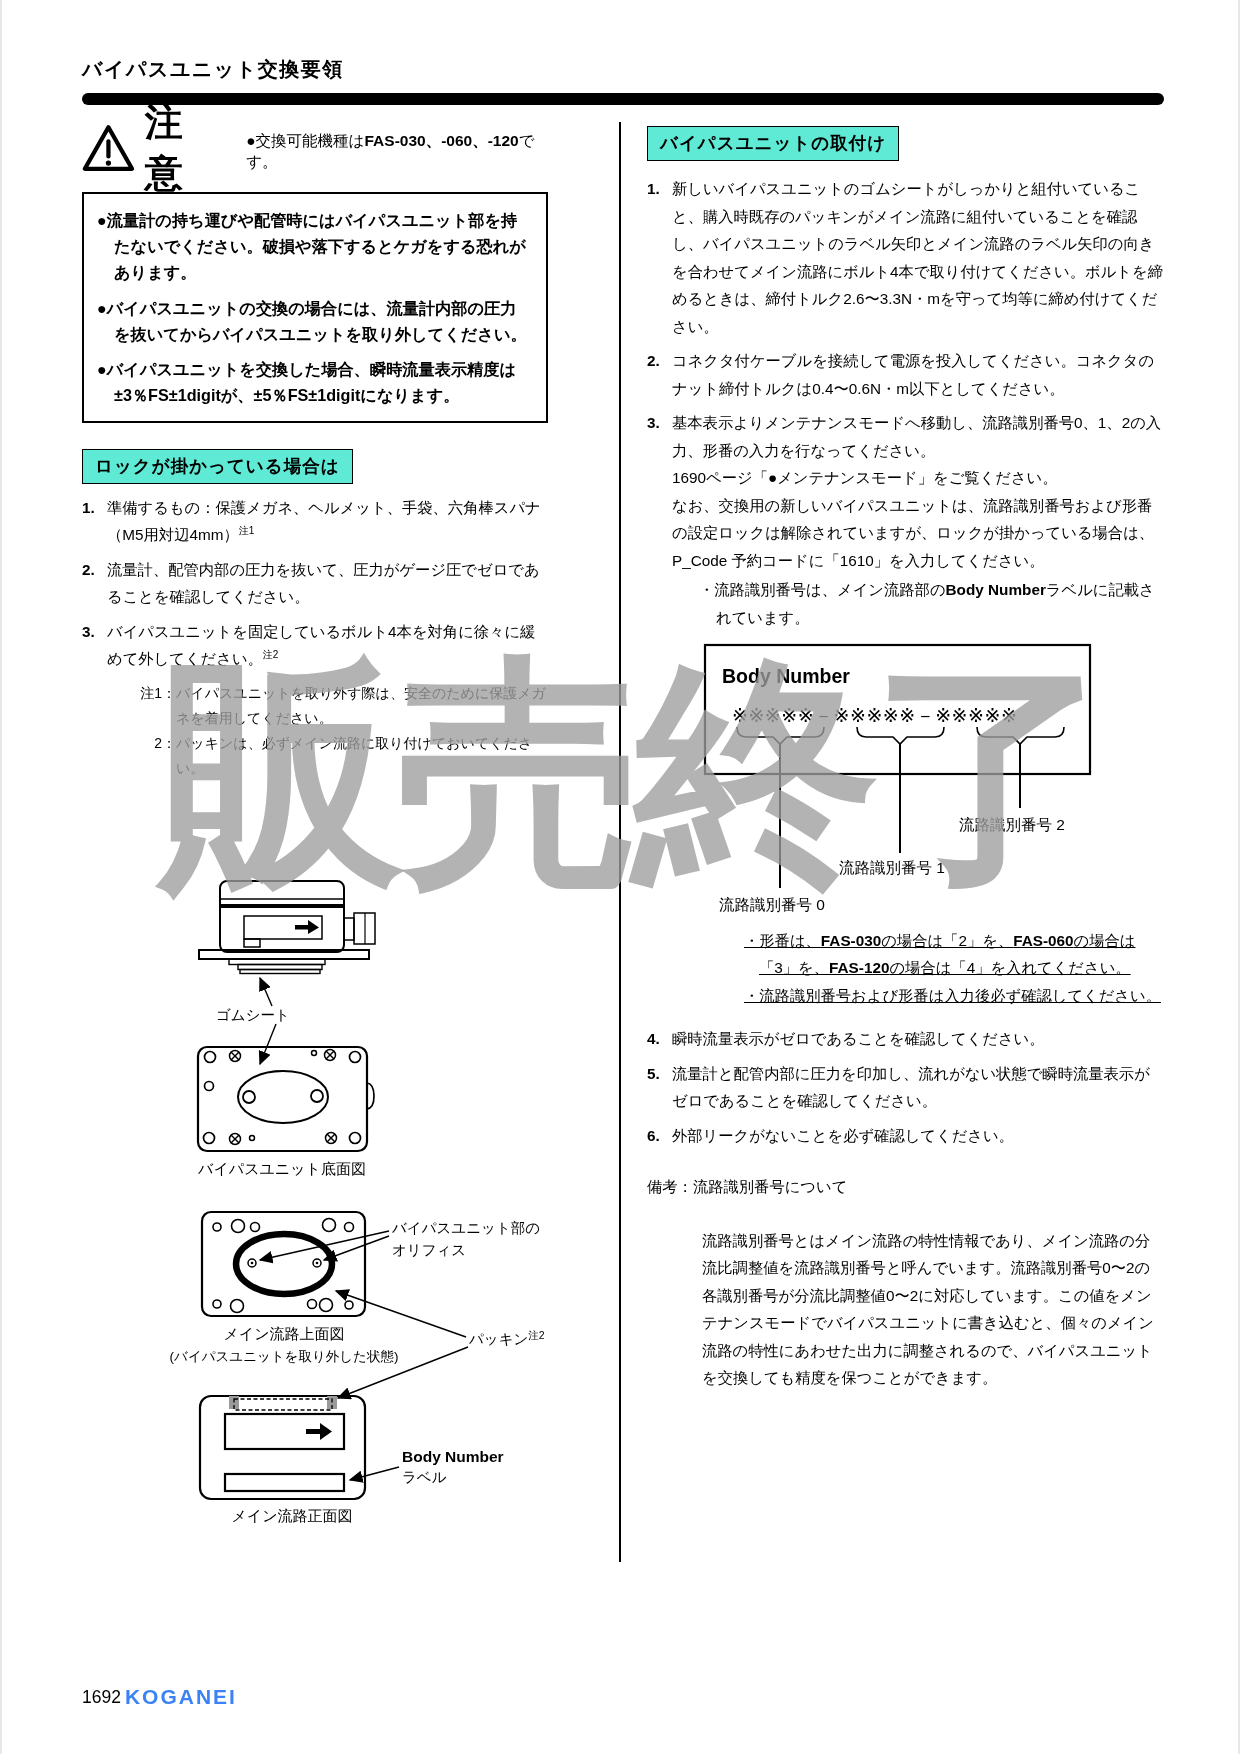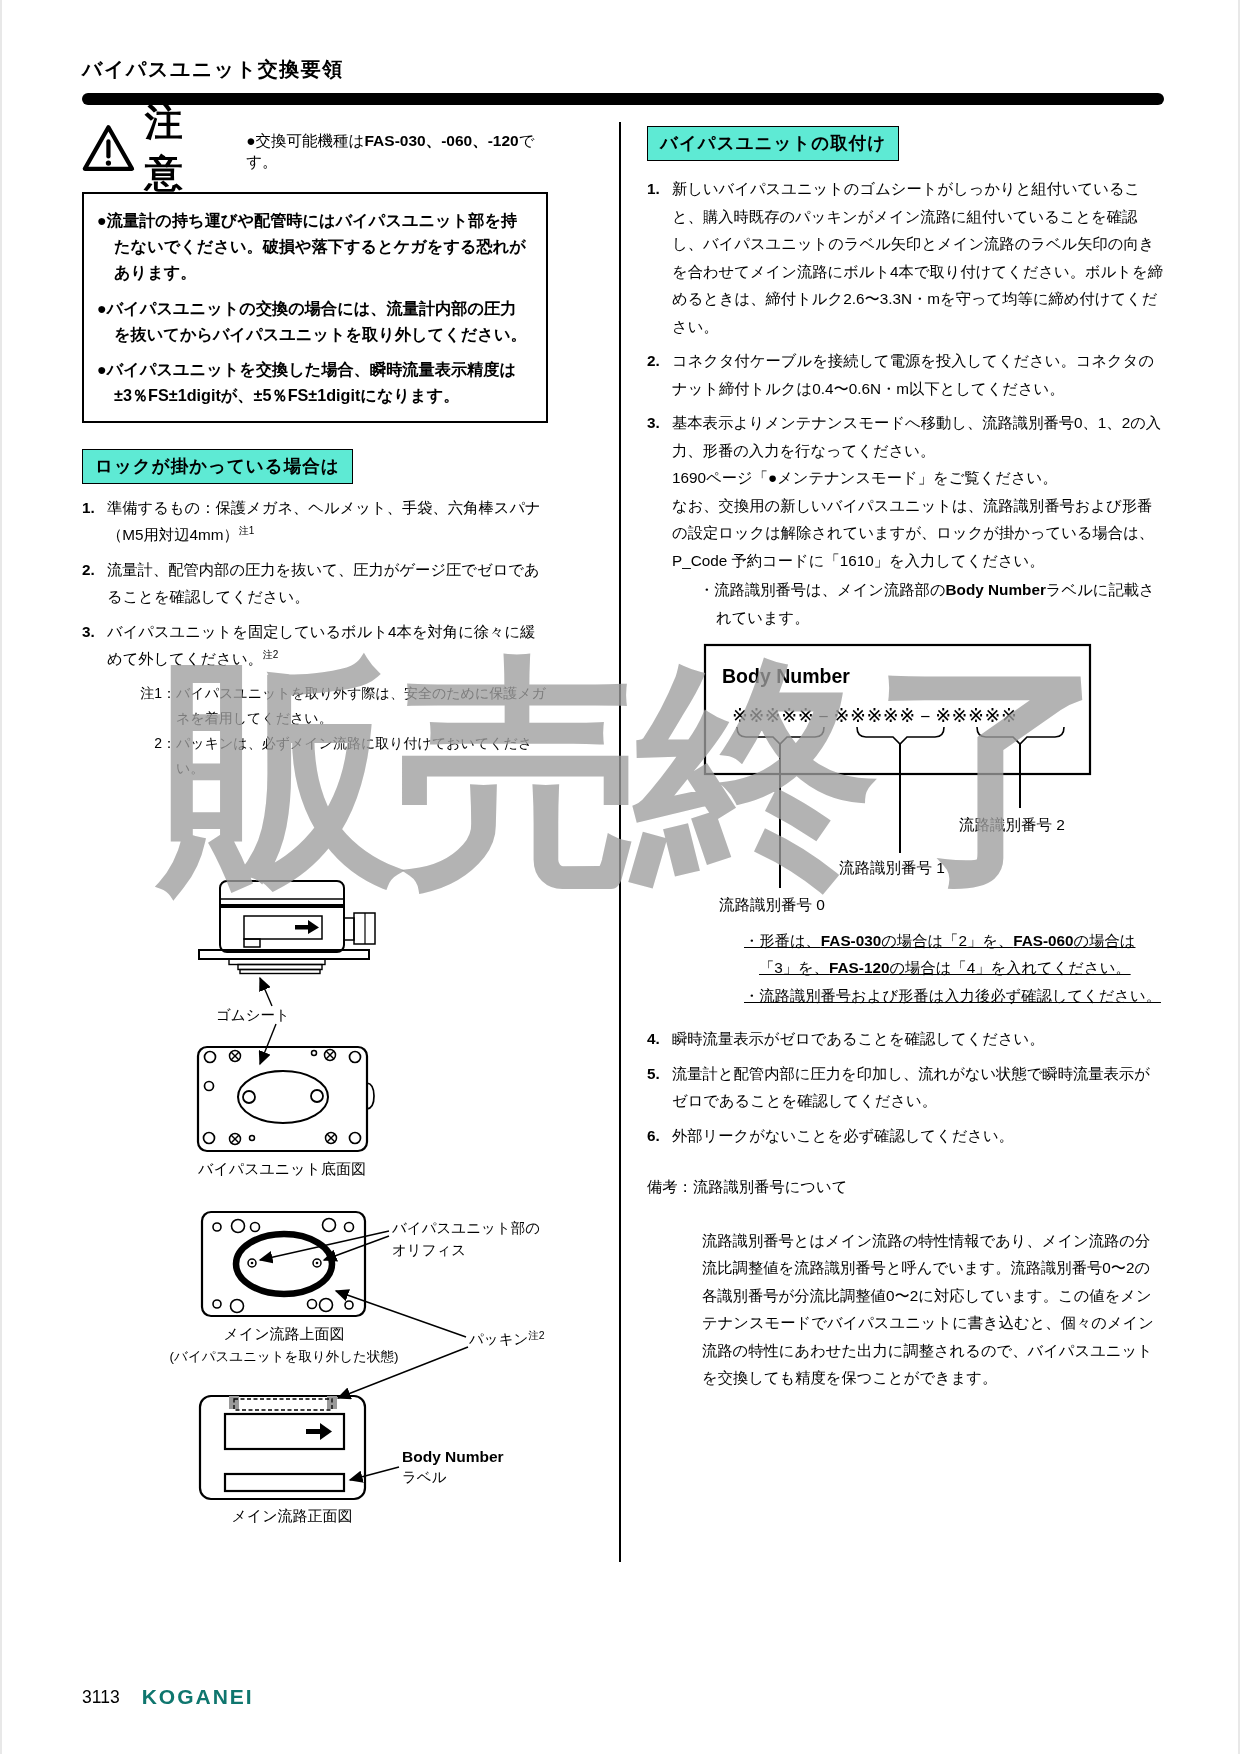--- a/index.html
+++ b/index.html
@@ -54,21 +54,21 @@
 
   .remarks{margin-top:24px; font-size:15.3px; line-height:1.8;}
   .remarks-body{margin-left:55px; margin-top:26px;}
 
   .watermark{position:absolute; left:158px; top:652px; font-size:245px; line-height:1;
     font-weight:700; letter-spacing:-8px; color:rgba(158,158,158,0.78);
     white-space:nowrap; z-index:40; pointer-events:none;}
 
   .footer{position:absolute; left:80px; top:1685px; display:flex; align-items:center;}
   .page-num{font-size:17.5px;}
-  .brand{margin-left:22px; font-size:21px; font-weight:800; letter-spacing:2px; color:#0f766e;}
+  .brand{margin-left:4px; font-size:21px; font-weight:800; letter-spacing:2px; color:#3b82f6;}
 </style>
 </head>
 <body>
 
 <div class="page">
 
   <div class="page-title">バイパスユニット交換要領</div>
   <div class="title-rule"></div>
   <div class="col-divider"></div>
 
@@ -279,17 +279,17 @@
 
     <div class="remarks">
       <div>備考：流路識別番号について</div>
       <div class="remarks-body">流路識別番号とはメイン流路の特性情報であり、メイン流路の分流比調整値を流路識別番号と呼んでいます。流路識別番号0〜2の各識別番号が分流比調整値0〜2に対応しています。この値をメンテナンスモードでバイパスユニットに書き込むと、個々のメイン流路の特性にあわせた出力に調整されるので、バイパスユニットを交換しても精度を保つことができます。</div>
     </div>
   </div>
 
   <div class="watermark">販売終了</div>
 
   <div class="footer">
-    <span class="page-num">3113</span>
+    <span class="page-num">1692</span>
     <span class="brand">KOGANEI</span>
   </div>
 
 </div>
 
 </body></html>

